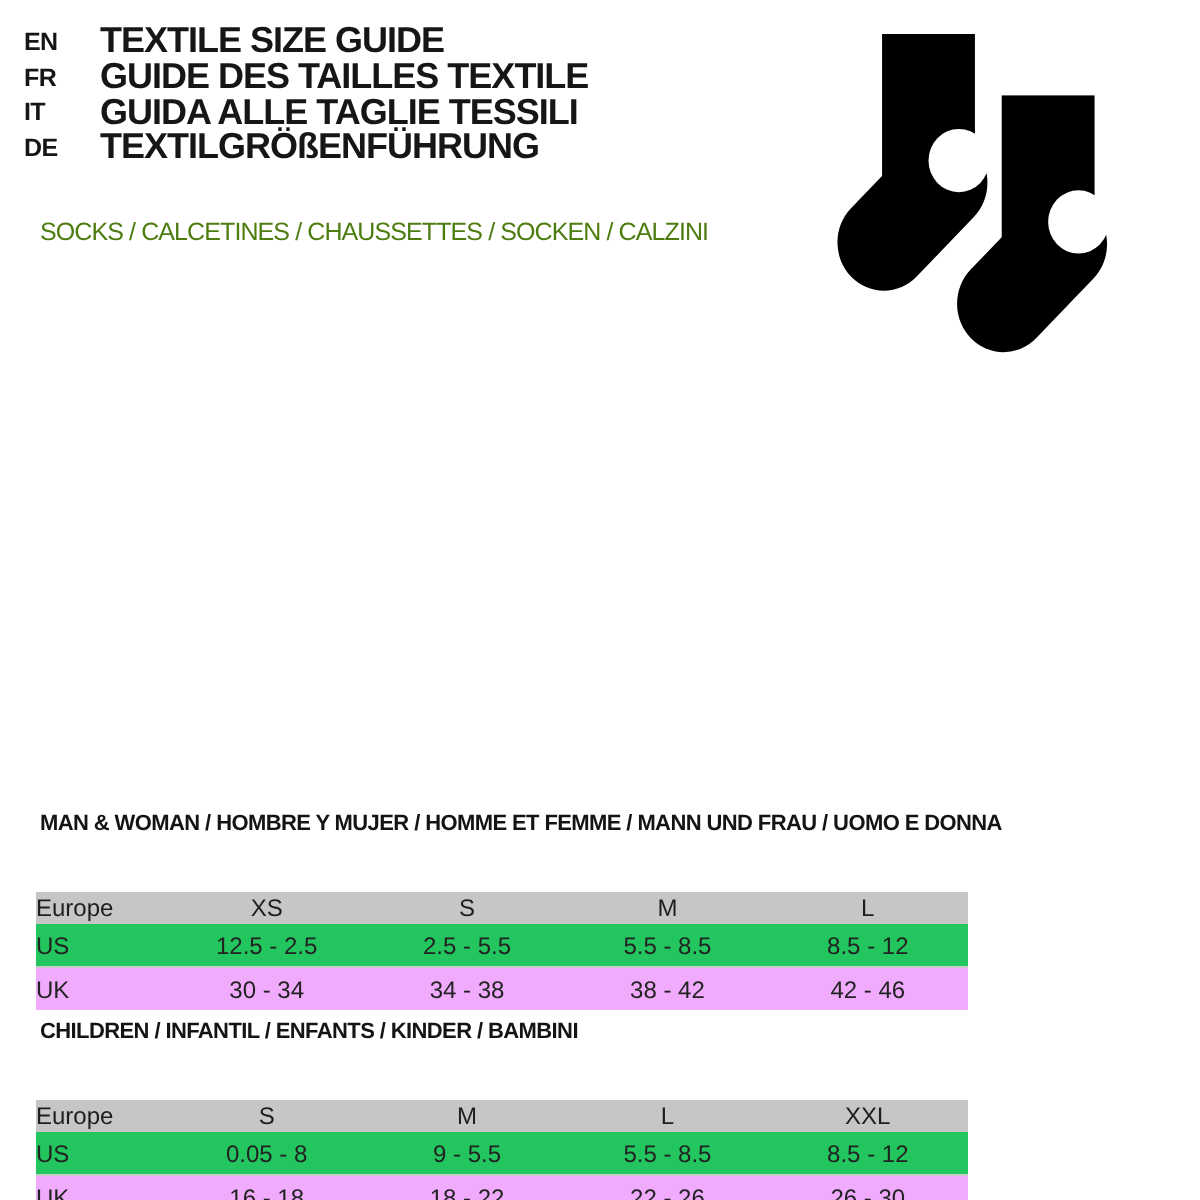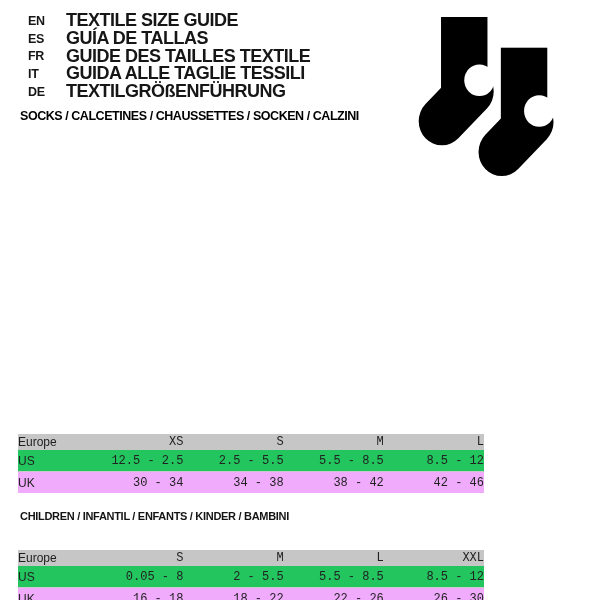--- a/index.html
+++ b/index.html
@@ -7,33 +7,33 @@
     width:600px;height:600px;
     background:#ffffff;
     font-family:"Liberation Sans", sans-serif;
     color:#1c1c1c;
     position:relative;
     overflow:hidden;
   }
   .page{position:absolute;inset:0;}
 
   
-  .lang-block{position:absolute;left:28px;top:12px;}
+  .lang-block{position:absolute;left:12px;top:12px;}
   .lang-row{display:flex;align-items:center;height:17.7px;}
   .lang-code{
     width:38px;font-weight:700;font-size:12.5px;letter-spacing:-0.3px;color:#161616;
   }
   .lang-label{
     font-weight:700;font-size:18px;letter-spacing:-0.5px;color:#161616;white-space:nowrap;
   }
 
   
   .category-title{
     position:absolute;left:20px;top:109px;
-    font-weight:700;font-size:12.5px;letter-spacing:-0.45px;color:#000000;white-space:nowrap;
+    font-weight:400;font-size:12.5px;letter-spacing:-0.45px;color:#4d7c0f;white-space:nowrap;
   }
 
   
   .socks-icon{position:absolute;left:408px;top:17px;width:150px;height:160px;}
   .socks-icon svg{display:block;width:100%;height:100%;}
 
   
   .size-section{position:absolute;left:18px;width:466px;}
   .s1{top:406px;}
   .s2{top:510px;}
@@ -43,38 +43,34 @@
   }
   table.size-table{
     width:100%;border-collapse:collapse;table-layout:fixed;
     font-size:12px;color:#222;margin-top:28px;
   }
   table.size-table thead th{
     background:#c6c6c6;
     font-weight:400;height:16px;padding:0;color:#1e1e1e;
   }
   th.lbl,td.lbl{text-align:left;padding-left:5px;width:14%;}
-  th.v,td.v{text-align:right;width:21.5%;font-family:Liberation Mono, monospace;}
+  th.v,td.v{text-align:center;width:21.5%;}
   table.size-table tbody td{height:21px;padding:0;}
   tr.row-us{background:#22c55e;border-bottom:1px solid #c9c9c9;}
   tr.row-uk{background:#f0abfc;}
 </style>
 </head>
 <body>
 
 <div class="page">
 
   <header class="lang-block">
     <div class="lang-row">
       <span class="lang-code">EN</span>
       <span class="lang-label">TEXTILE SIZE GUIDE</span>
-    </div>
-    <div class="lang-row">
-      <span class="lang-code">ES</span>
-      <span class="lang-label">GUÍA DE TALLAS</span>
     </div>
     <div class="lang-row">
       <span class="lang-code">FR</span>
       <span class="lang-label">GUIDE DES TAILLES TEXTILE</span>
     </div>
     <div class="lang-row">
       <span class="lang-code">IT</span>
       <span class="lang-label">GUIDA ALLE TAGLIE TESSILI</span>
     </div>
     <div class="lang-row">
@@ -96,20 +92,21 @@
 
       <g transform="translate(67,33)">
         <rect x="37" y="0" width="52" height="84" fill="#000"></rect>
         <line x1="70" y1="80" x2="38" y2="112" stroke="#000" stroke-width="52" stroke-linecap="round"></line>
         <circle cx="80" cy="68" r="17" fill="#ffffff"></circle>
       </g>
     </svg>
   </div>
 
   <section class="size-section s1">
+    <h2>MAN &amp; WOMAN / HOMBRE Y MUJER / HOMME ET FEMME / MANN UND FRAU / UOMO E DONNA</h2>
     <table class="size-table">
       <thead>
         <tr>
           <th class="lbl">Europe</th>
           <th class="v">XS</th>
           <th class="v">S</th>
           <th class="v">M</th>
           <th class="v">L</th>
         </tr>
       </thead>
@@ -141,21 +138,21 @@
           <th class="v">S</th>
           <th class="v">M</th>
           <th class="v">L</th>
           <th class="v">XXL</th>
         </tr>
       </thead>
       <tbody>
         <tr class="row-us">
           <td class="lbl">US</td>
           <td class="v">0.05 - 8</td>
-          <td class="v">2 - 5.5</td>
+          <td class="v">9 - 5.5</td>
           <td class="v">5.5 - 8.5</td>
           <td class="v">8.5 - 12</td>
         </tr>
         <tr class="row-uk">
           <td class="lbl">UK</td>
           <td class="v">16 - 18</td>
           <td class="v">18 - 22</td>
           <td class="v">22 - 26</td>
           <td class="v">26 - 30</td>
         </tr>

